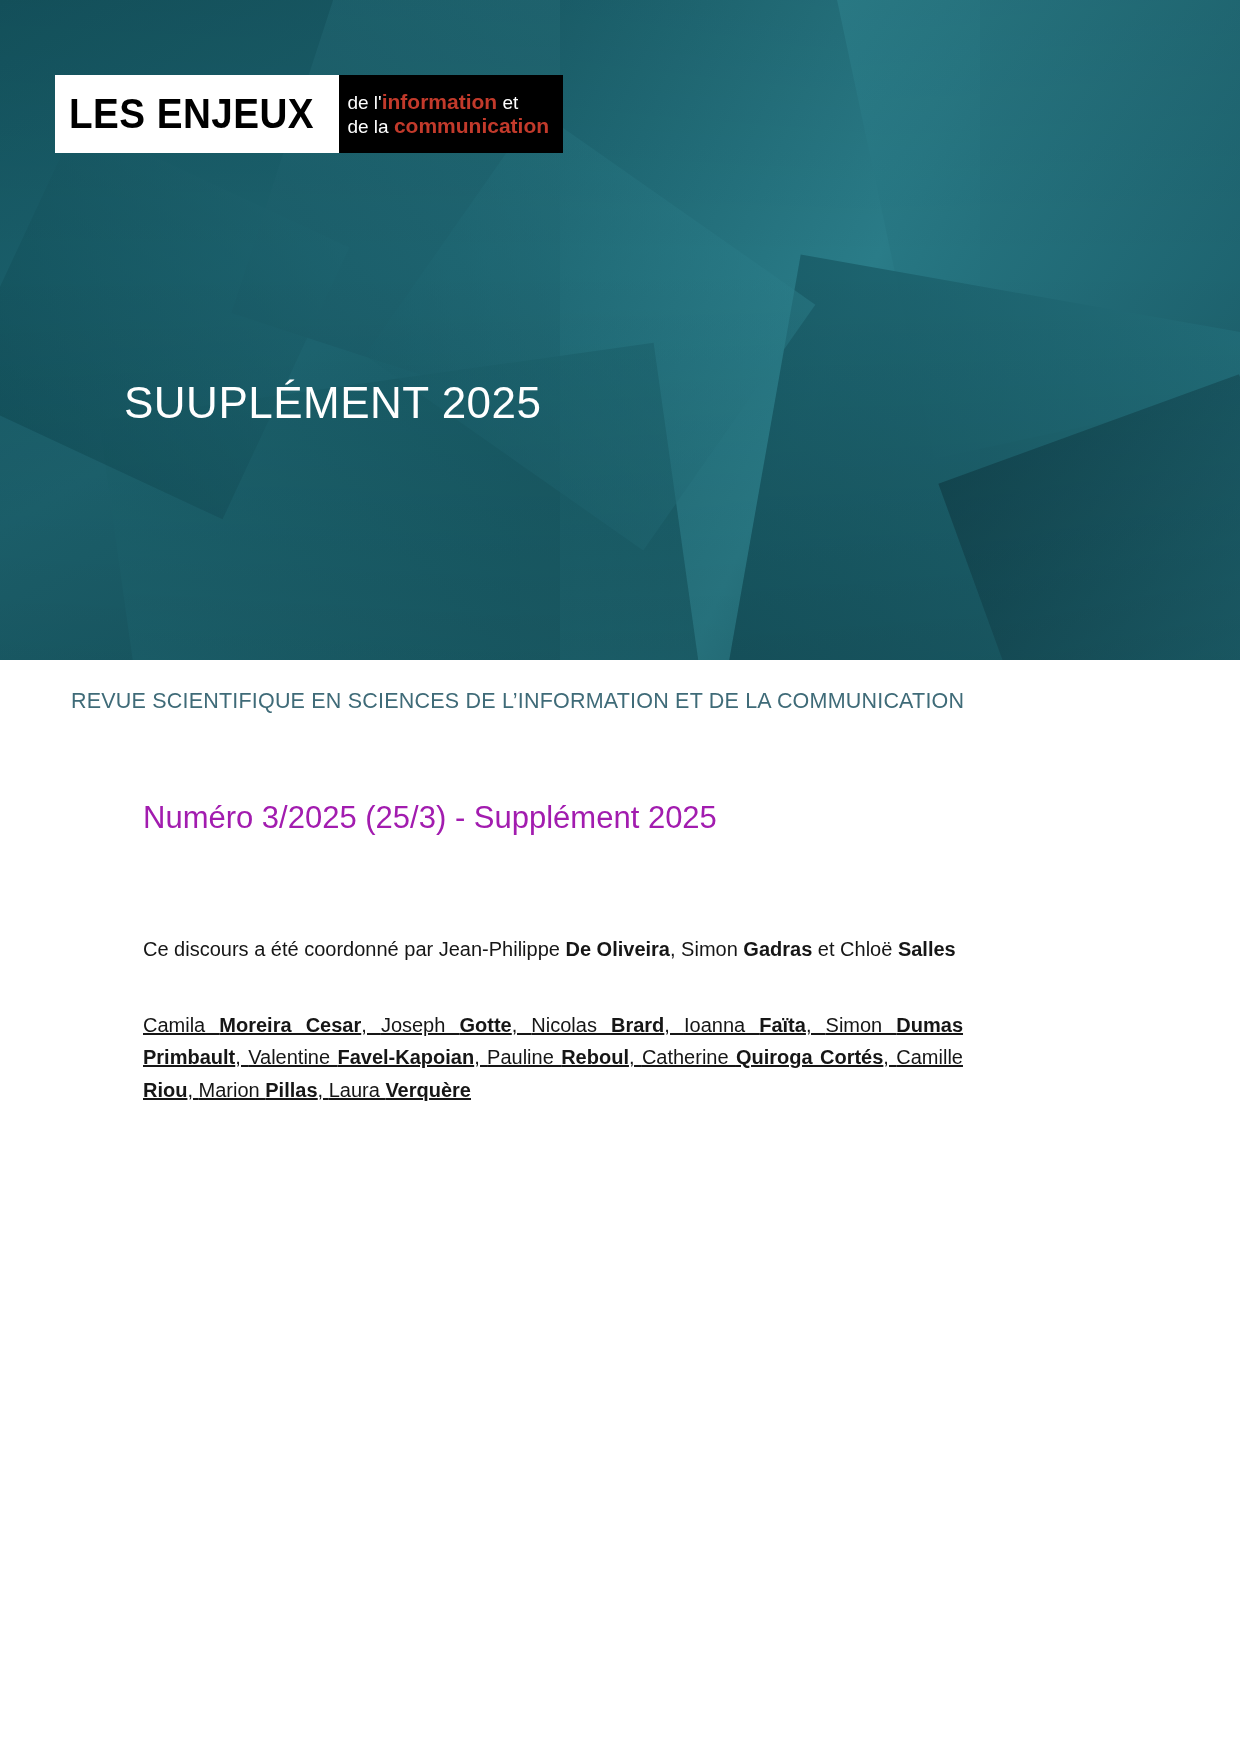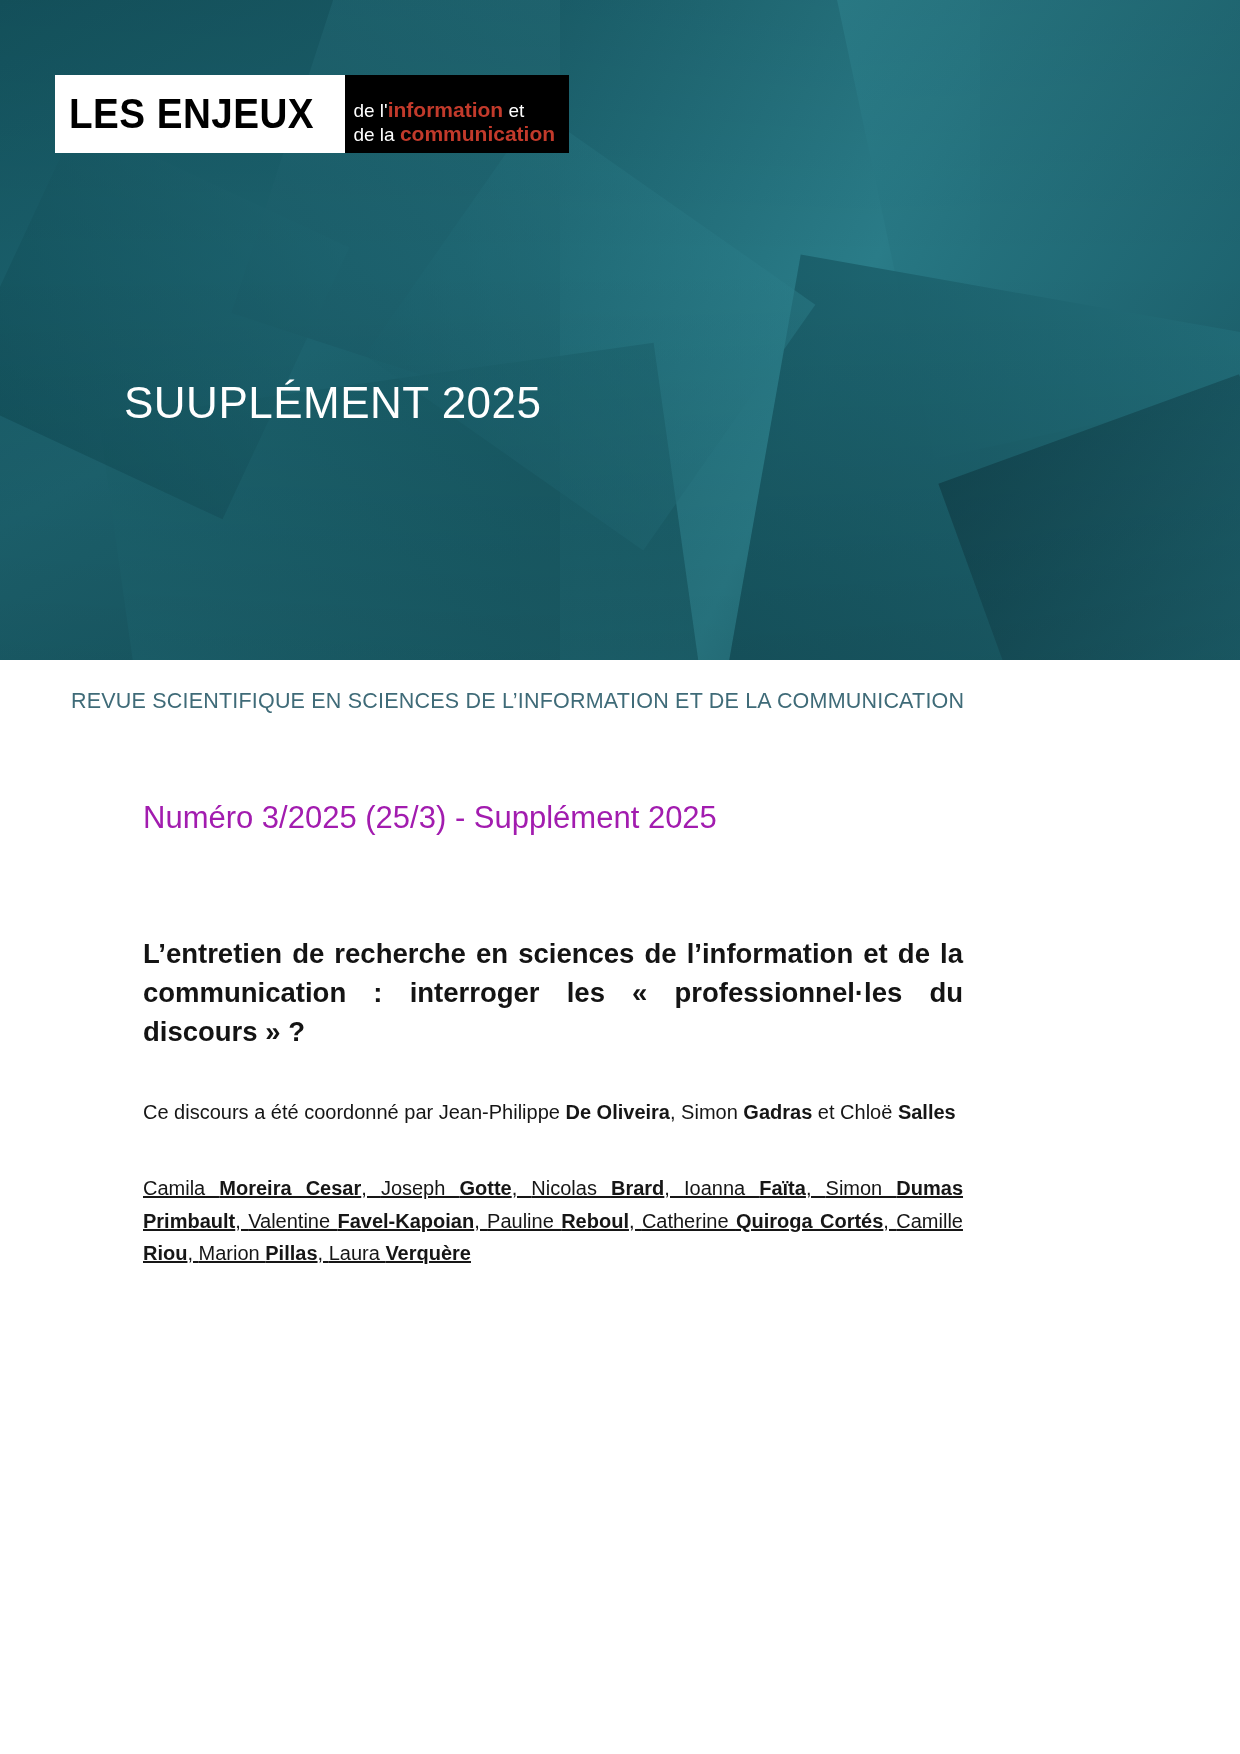--- a/index.html
+++ b/index.html
@@ -94,40 +94,40 @@
   .logo {
     position: absolute;
     left: 55px;
     top: 75px;
     display: flex;
     align-items: stretch;
     height: 78px;
   }
   .logo-left {
     background: #ffffff;
-    padding: 6px 10px 6px 14px;
+    padding: 6px 4px 6px 14px;
     display: flex;
     align-items: center;
   }
   .logo-left-text {
     font-family: "Liberation Sans", sans-serif;
     font-weight: bold;
     font-size: 42px;
     letter-spacing: 0.5px;
     color: #000000;
     transform: scaleX(0.92);
     transform-origin: left center;
     white-space: nowrap;
   }
   .logo-right {
     background: #000000;
     padding: 8px 14px 8px 8px;
     display: flex;
     flex-direction: column;
-    justify-content: flex-end;
+    justify-content: center;
     gap: 2px;
   }
   .logo-line {
     font-size: 21px;
     font-weight: bold;
     color: #ffffff;
     white-space: nowrap;
     line-height: 1.05;
   }
   .logo-line .accent {
@@ -248,20 +248,19 @@
   <div class="hero-title">SUUPLÉMENT 2025</div>
 </div>
 
 <div class="subtitle-band">
   <div class="subtitle-text">REVUE SCIENTIFIQUE EN SCIENCES DE L’INFORMATION ET DE LA COMMUNICATION</div>
 </div>
 
 <div class="content">
   <p class="issue-line">Numéro 3/2025 (25/3) - Supplément 2025</p>
 
-  <h1 class="dossier-title">L’entretien de recherche en sciences de l’information et de la communication : interroger les « professionnel·les du discours » ?</h1>
 
   <p class="coordination">
     <span>Ce discours a été coordonné par Jean-Philippe </span><span class="b">De Oliveira</span><span>, Simon </span><span class="b">Gadras</span><span> et Chloë </span><span class="b">Salles</span>
   </p>
 
   <p class="authors"><span>Camila </span><span class="b">Moreira Cesar</span><span>, </span><span>Joseph </span><span class="b">Gotte</span><span>, </span><span>Nicolas </span><span class="b">Brard</span><span>, </span><span>Ioanna </span><span class="b">Faïta</span><span>, </span><span>Simon </span><span class="b">Dumas Primbault</span><span>, </span><span>Valentine </span><span class="b">Favel-Kapoian</span><span>, </span><span>Pauline </span><span class="b">Reboul</span><span>, </span><span>Catherine </span><span class="b">Quiroga Cortés</span><span>, </span><span>Camille </span><span class="b">Riou</span><span>, </span><span>Marion </span><span class="b">Pillas</span><span>, </span><span>Laura </span><span class="b">Verquère</span></p>
 </div>
 
 </body></html>

